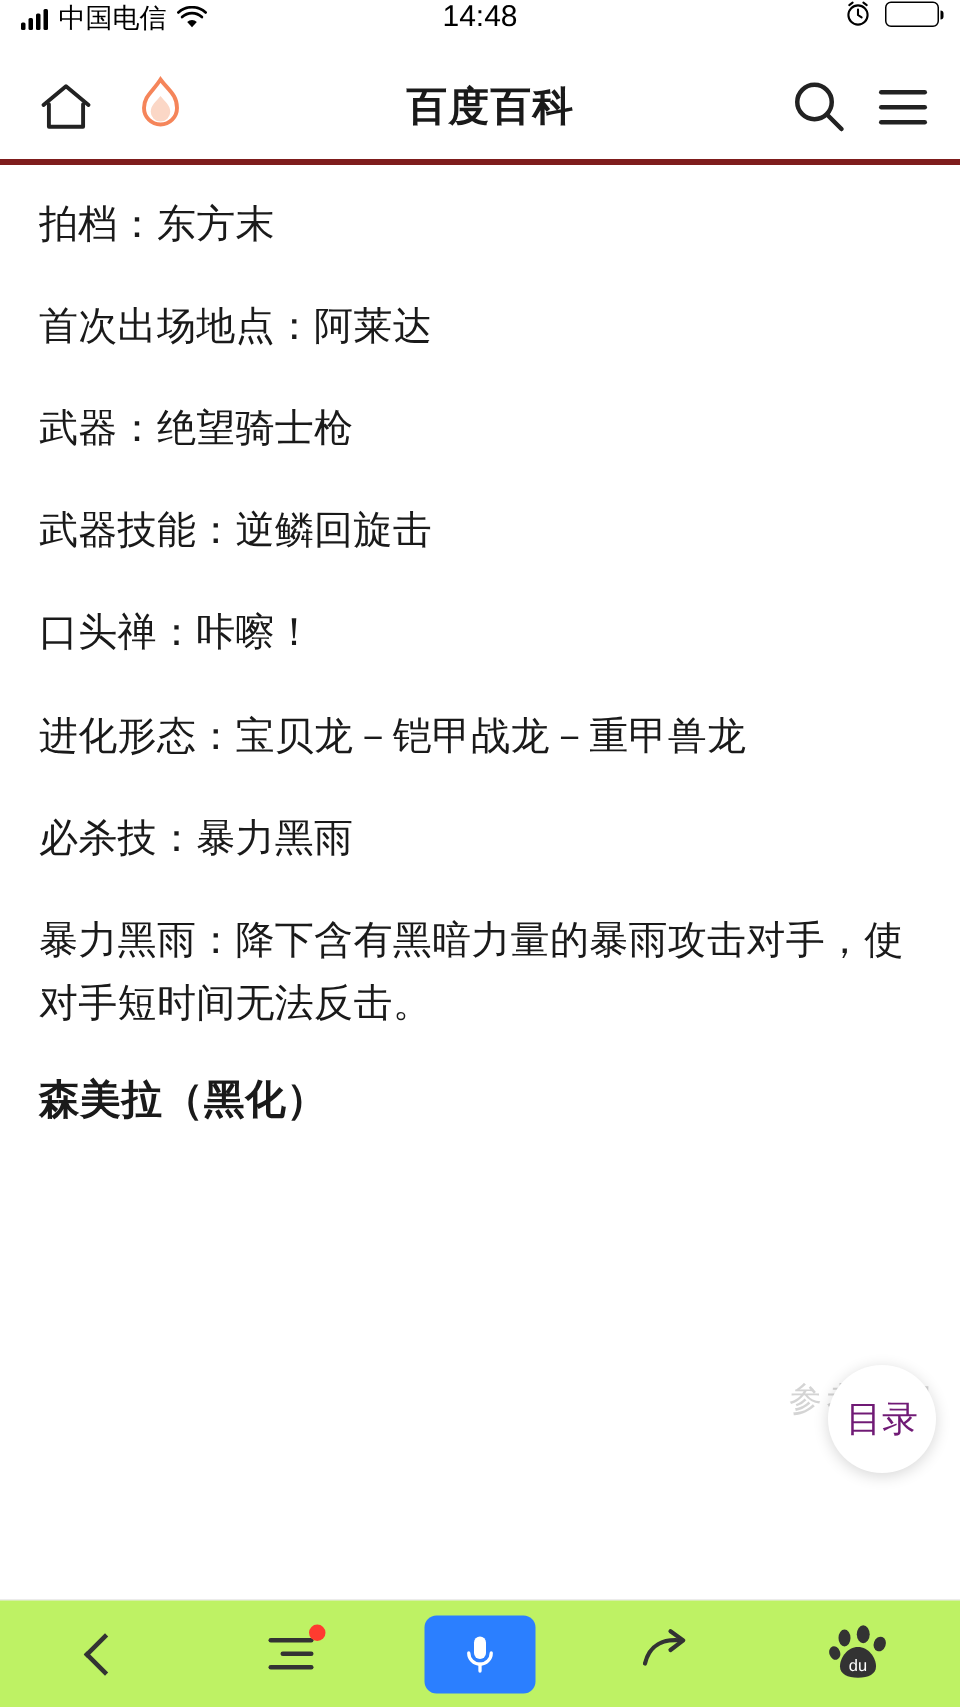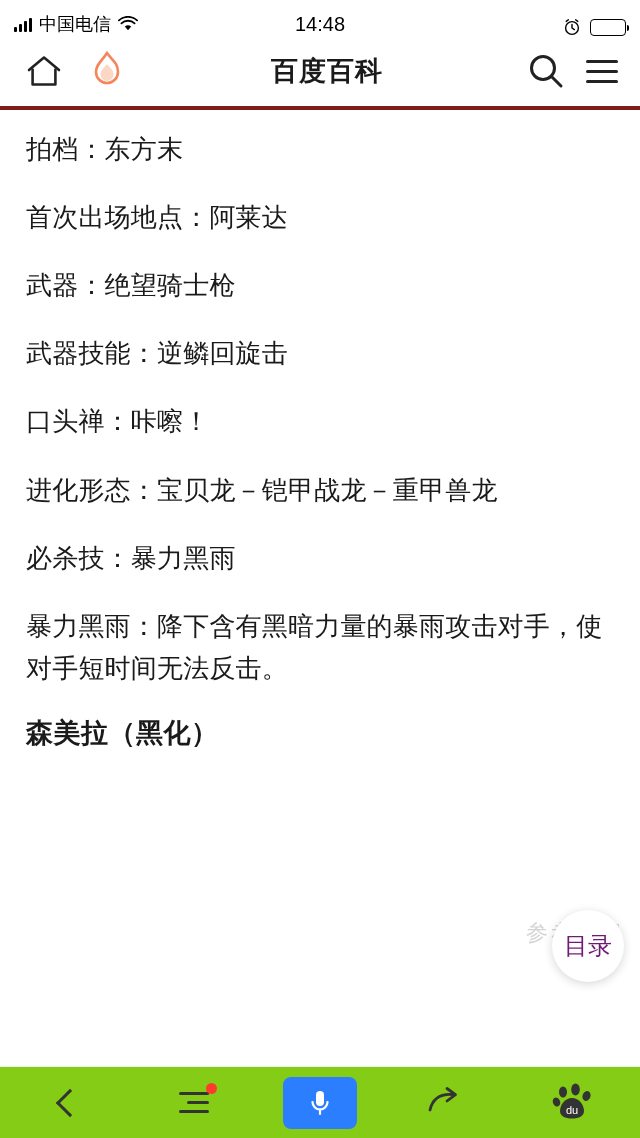--- a/index.html
+++ b/index.html
@@ -11,21 +11,21 @@
     font-family: "Liberation Sans", "DejaVu Sans", sans-serif;
     color: #1a1a1a;
     overflow: hidden;
     position: relative;
   }
 
   
   .status-bar {
     height: 36px;
     display: flex;
-    align-items: flex-end;
+    align-items: flex-start;
     padding: 0 14px;
     font-size: 18px;
     color: #000;
     position: relative;
   }
   .status-left { display: flex; align-items: center; gap: 7px; }
   .signal-bars { display: flex; align-items: flex-end; gap: 2px; height: 16px; }
   .signal-bars i { display: block; width: 3px; background: #000; border-radius: 1px; }
   .signal-bars i:nth-child(1) { height: 5px; }
   .signal-bars i:nth-child(2) { height: 8px; }
@@ -162,21 +162,21 @@
     letter-spacing: 3px;
     z-index: 1;
     pointer-events: none;
   }
 
   
   .bottom-bar {
     position: absolute;
     left: 0; right: 0; bottom: 0;
     height: 72px;
-    background: #84cc16;
+    background: #bef264;
     border-top: 1px solid #ececec;
     display: flex;
     align-items: center;
     justify-content: space-around;
     padding: 0 4px;
   }
   .bb-item {
     width: 74px; height: 56px;
     display: flex; align-items: center; justify-content: center;
     position: relative;

